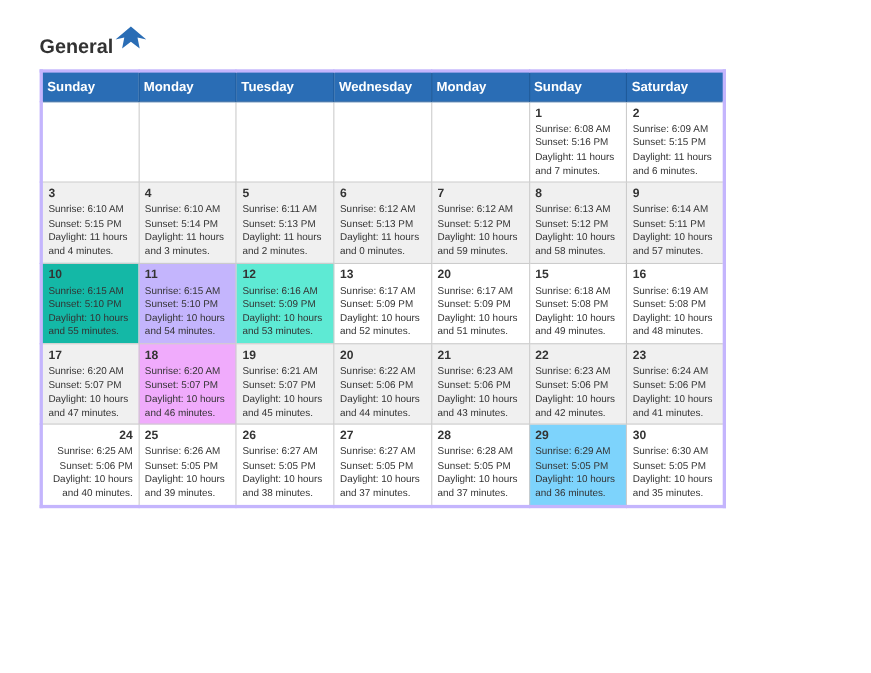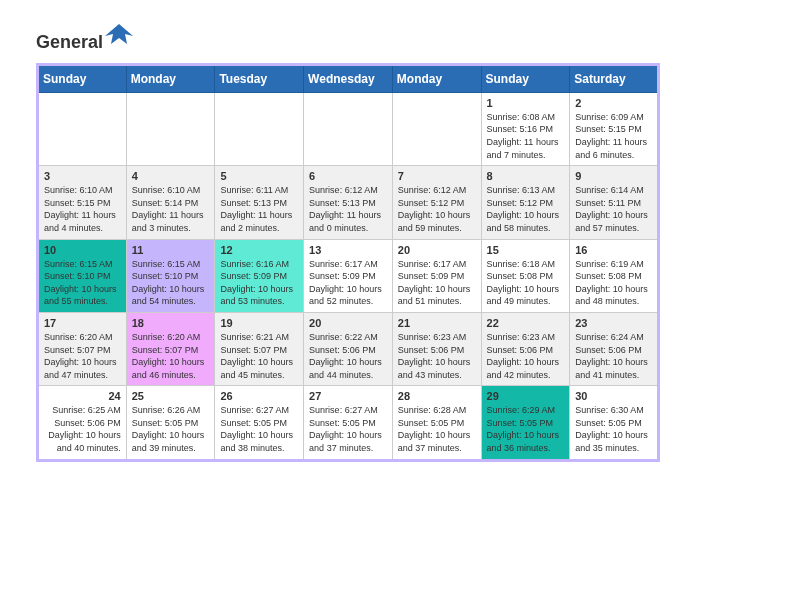--- a/index.html
+++ b/index.html
@@ -255,21 +255,21 @@
             <div class="day-info">Sunrise: 6:27 AM<br>Sunset: 5:05 PM<br>Daylight: 10 hours and 38 minutes.</div>
           </td>
           <td style="background: rgb(255, 255, 255);">
             <span class="day-num">27</span>
             <div class="day-info">Sunrise: 6:27 AM<br>Sunset: 5:05 PM<br>Daylight: 10 hours and 37 minutes.</div>
           </td>
           <td style="background: rgb(255, 255, 255);">
             <span class="day-num">28</span>
             <div class="day-info">Sunrise: 6:28 AM<br>Sunset: 5:05 PM<br>Daylight: 10 hours and 37 minutes.</div>
           </td>
-          <td style="background: #14b8a6;">
+          <td style="background: #7dd3fc;">
             <span class="day-num">29</span>
             <div class="day-info">Sunrise: 6:29 AM<br>Sunset: 5:05 PM<br>Daylight: 10 hours and 36 minutes.</div>
           </td>
           <td style="background: rgb(255, 255, 255);">
             <span class="day-num">30</span>
             <div class="day-info">Sunrise: 6:30 AM<br>Sunset: 5:05 PM<br>Daylight: 10 hours and 35 minutes.</div>
           </td>
         </tr>
       </tbody>
   </table>

